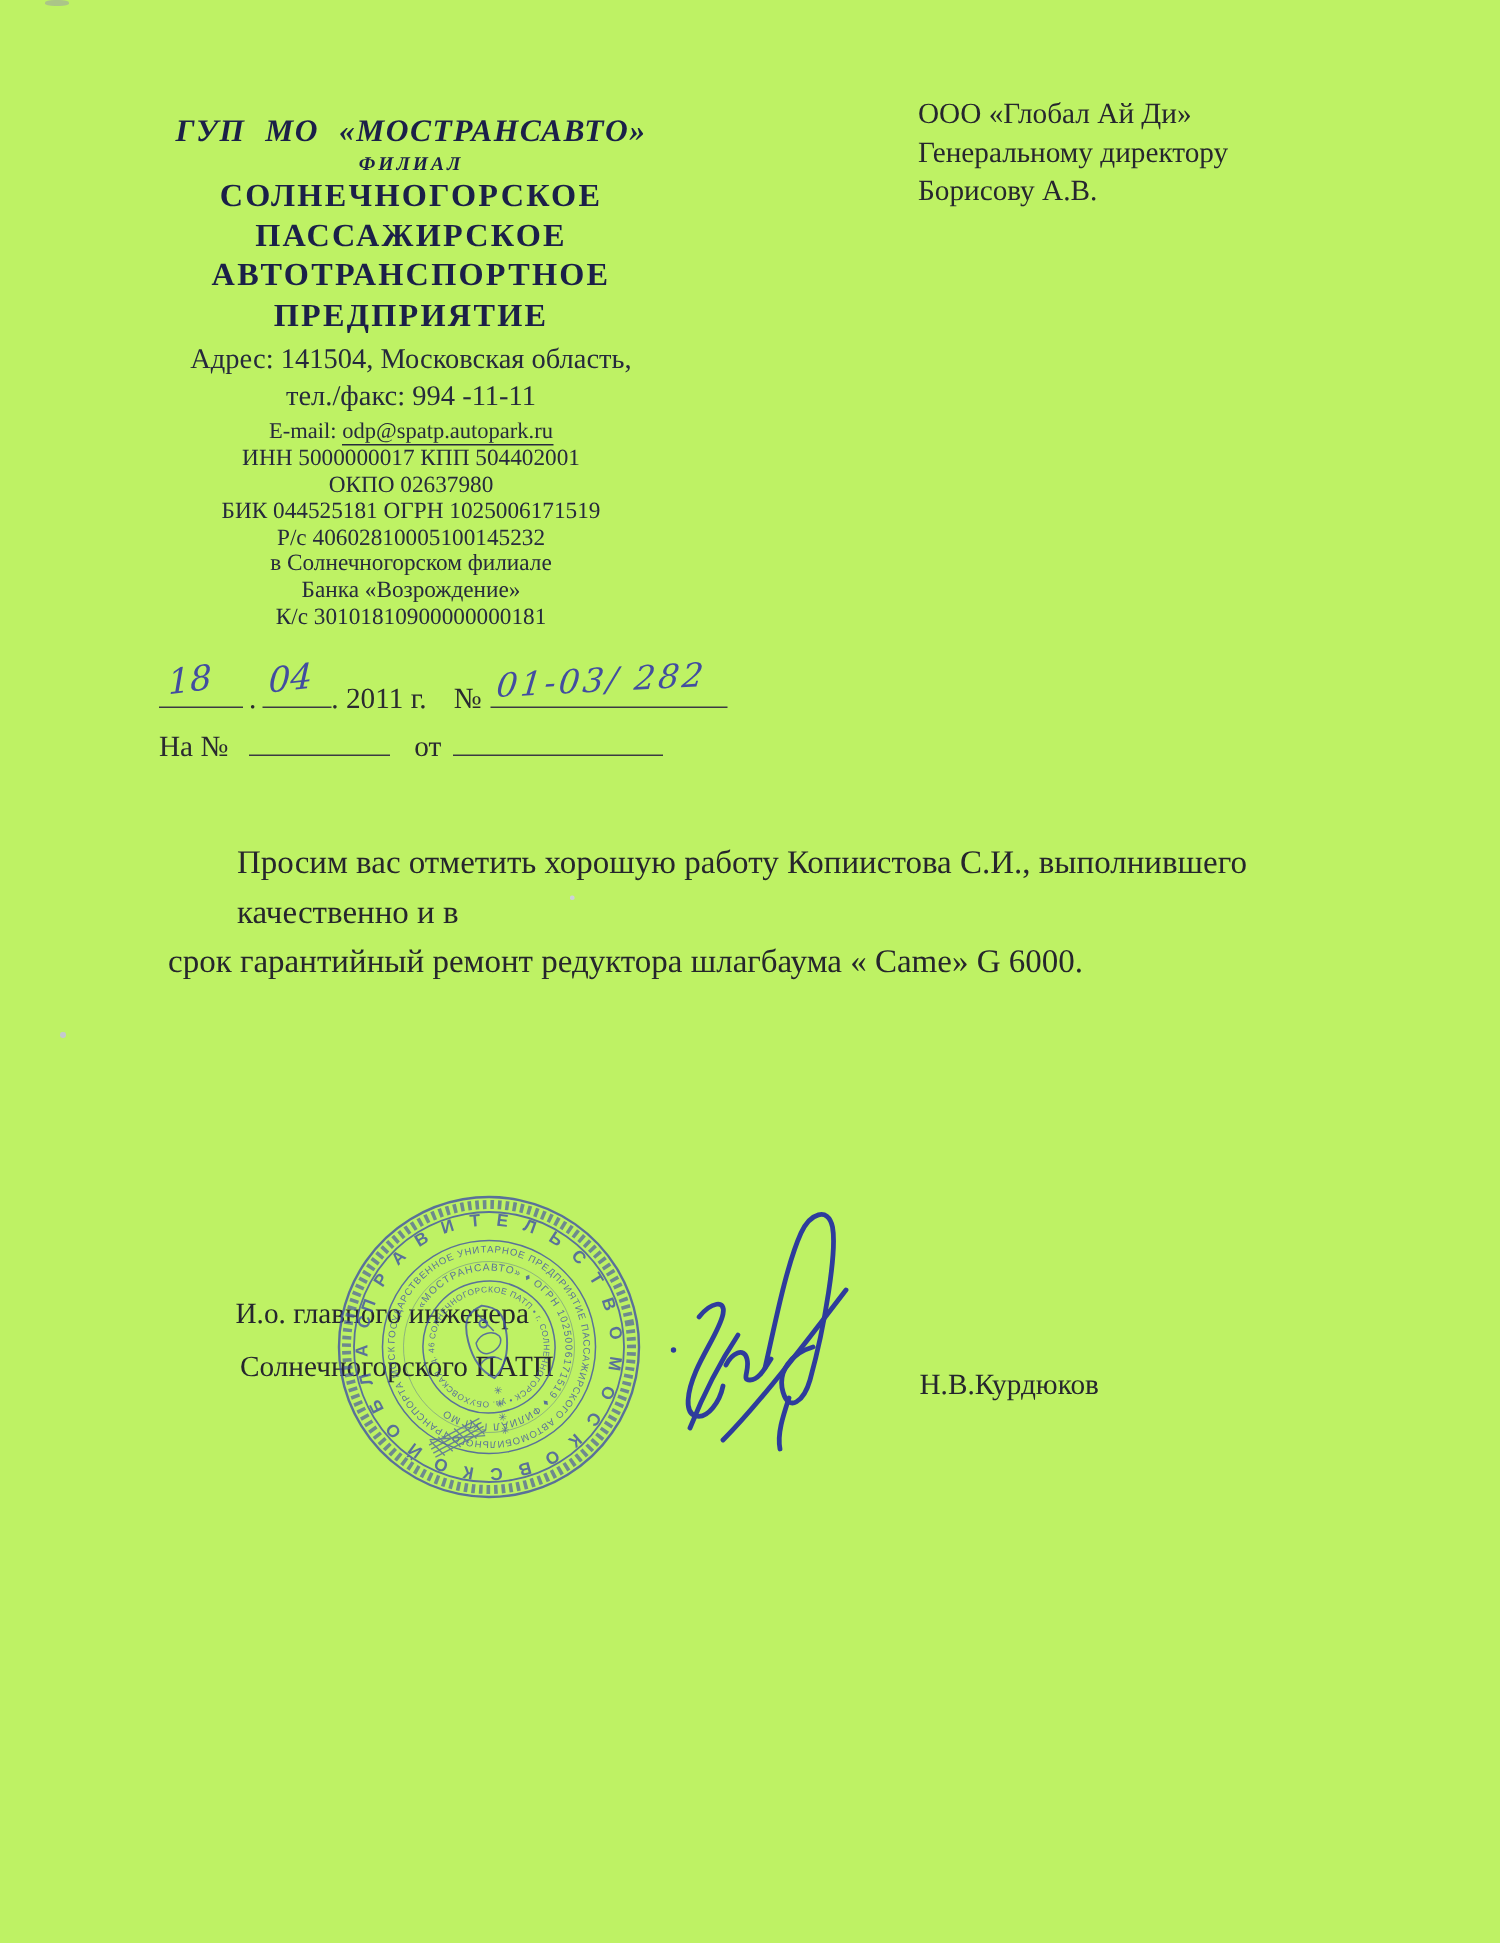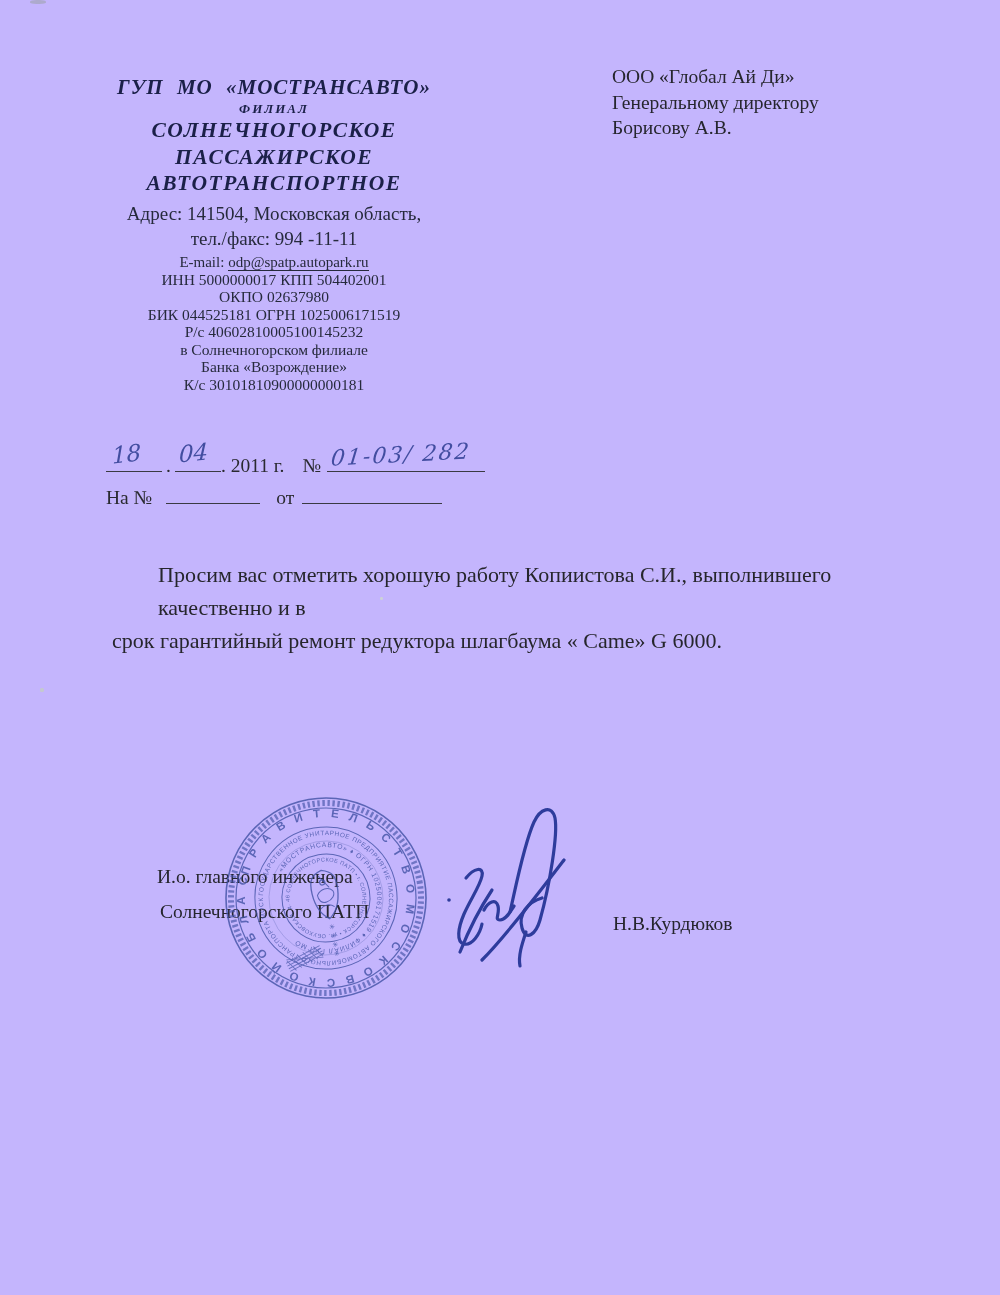--- a/index.html
+++ b/index.html
@@ -1,39 +1,39 @@
 <!DOCTYPE html>
 <html><head>
 <meta charset="utf-8">
 <style>
   html,body{margin:0;padding:0;background:#e8e8e8;}
   .page{
     position:relative;
     width:1000px;height:1295px;
     margin:0 auto;
-    background:#c4b5fd;
+    background:#bef264;
     overflow:hidden;
     font-family:"Liberation Serif", serif;
     color:#26262e;
   }
   
   .letterhead{
     position:absolute;left:78px;top:74px;width:392px;
     text-align:center;color:#1f2340;
   }
   .lh-org{
     font-size:21px;font-weight:bold;font-style:italic;
     letter-spacing:1px;word-spacing:7px;line-height:26px;color:#1b2048;
   }
   .lh-branch{
     font-size:13px;font-weight:bold;font-style:italic;
     letter-spacing:2px;line-height:17px;color:#1b2048;
   }
   .lh-name{
-    font-size:21.5px;font-weight:bold;font-style:italic;
+    font-size:21.5px;font-weight:bold;
     letter-spacing:1.5px;line-height:26.5px;color:#1b2048;
   }
   .lh-addr{font-size:19px;line-height:25px;color:#262a3c;}
   .lh-email{font-size:15px;line-height:18px;color:#262a3c;margin-top:2px;}
   .lh-email .u{border-bottom:1px solid #262a3c;padding-bottom:0px;text-align:right;}
   .lh-fin{font-size:15.5px;line-height:17.6px;color:#262a3c;}
   
   .recipient{
     position:absolute;left:612px;top:64px;width:300px;
     font-size:19.5px;line-height:25.5px;color:#26262e;
@@ -74,20 +74,21 @@
   <div class="speck" style="left:30px;top:0;width:16px;height:4px;background:#9aa0a6;opacity:.55;"></div>
   <div class="speck" style="left:40px;top:688px;width:4px;height:4px;background:#c4c9cf;"></div>
   <div class="speck" style="left:380px;top:597px;width:3px;height:3px;background:#cdd2d8;"></div>
 
   <div class="letterhead">
     <div class="lh-org">ГУП  МО  «МОСТРАНСАВТО»</div>
     <div class="lh-branch">ФИЛИАЛ</div>
     <div class="lh-name">СОЛНЕЧНОГОРСКОЕ</div>
     <div class="lh-name">ПАССАЖИРСКОЕ</div>
     <div class="lh-name">АВТОТРАНСПОРТНОЕ</div>
+    <div class="lh-name">ПРЕДПРИЯТИЕ</div>
     <div class="lh-addr" style="margin-top:4px;">Адрес: 141504, Московская область,</div>
     <div class="lh-addr">тел./факс: 994 -11-11</div>
     <div class="lh-email"><span>E-mail: </span><span class="u">odp@spatp.autopark.ru</span></div>
     <div class="lh-fin">ИНН 5000000017  КПП 504402001</div>
     <div class="lh-fin">ОКПО 02637980</div>
     <div class="lh-fin">БИК 044525181 ОГРН 1025006171519</div>
     <div class="lh-fin">Р/с 40602810005100145232</div>
     <div class="lh-fin">в  Солнечногорском филиале</div>
     <div class="lh-fin">Банка «Возрождение»</div>
     <div class="lh-fin">К/с 30101810900000000181</div>

